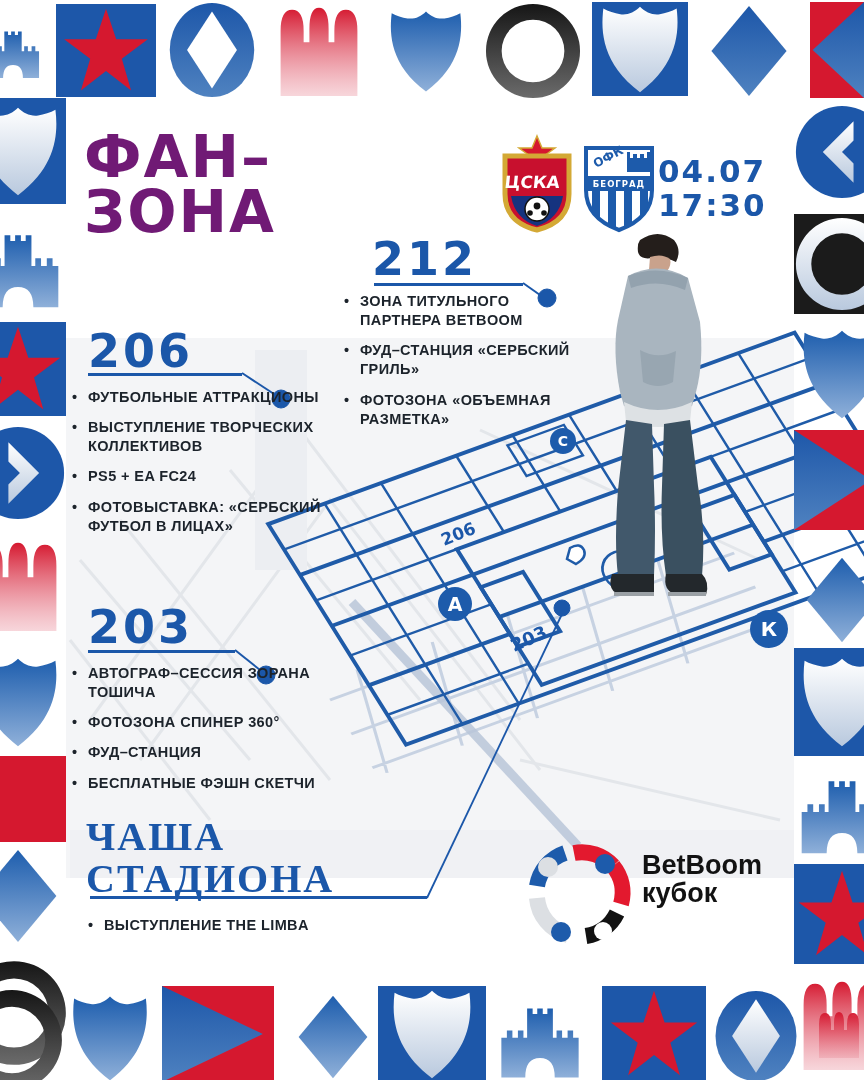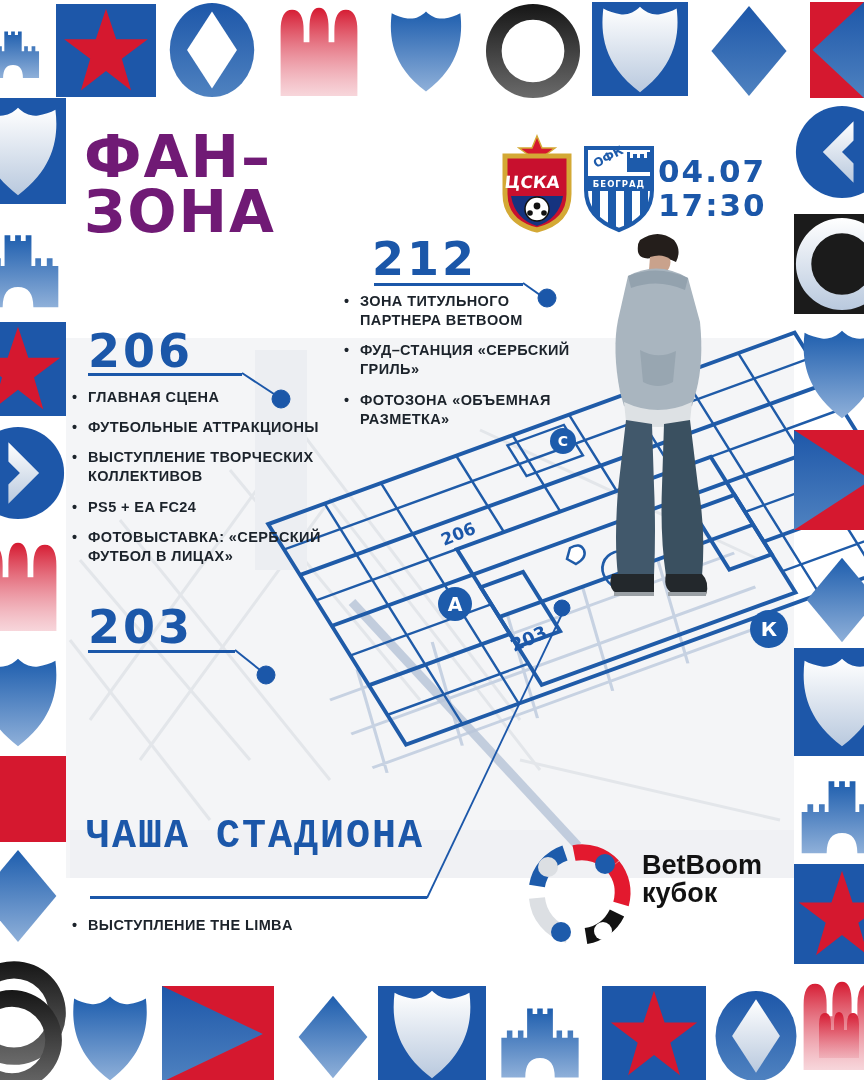--- a/index.html
+++ b/index.html
@@ -13,21 +13,21 @@
   .rule{position:absolute;height:3px;background:#1b57a9;}
   .blist{position:absolute;margin:0;padding:0;list-style:none;color:#1c232b;
          font-weight:700;font-size:14.5px;letter-spacing:.4px;line-height:1.32;}
   .blist li{position:relative;padding-left:16px;margin-bottom:11px;}
   .blist li::before{content:"•";position:absolute;left:0;top:0;color:#1c232b;}
   .title{position:absolute;left:84px;top:130px;color:#701a75;font-family:"DejaVu Sans",sans-serif;
          font-weight:800;font-size:58px;line-height:.95;letter-spacing:2px;}
   .datetime{position:absolute;left:658px;top:154px;color:#1b57a9;font-family:"DejaVu Sans",sans-serif;
             font-weight:800;font-size:31px;line-height:1.1;letter-spacing:2px;}
   .bowl-heading{position:absolute;left:86px;top:816px;width:360px;color:#1b57a9;
-                font-family:Liberation Mono, monospace;font-weight:800;font-size:40px;
+                font-family:Liberation Serif, serif;font-weight:800;font-size:40px;
                 line-height:1.05;letter-spacing:2px;}
   .sponsor-text{position:absolute;left:642px;top:852px;color:#121212;font-family:Liberation Sans, sans-serif;
                 font-weight:800;font-size:27px;line-height:1.02;}
   svg{overflow:visible;}
   .noptr{pointer-events:none;}
 </style>
 </head>
 <body>
 
 <div class="poster">
@@ -203,33 +203,38 @@
   <div class="rule" style="left:374px;top:283px;width:149px"></div>
   <ul class="blist" style="left:344px;top:292px;width:240px">
     <li>ЗОНА ТИТУЛЬНОГО ПАРТНЕРА BETBOOM</li>
     <li>ФУД–СТАНЦИЯ «СЕРБСКИЙ ГРИЛЬ»</li>
     <li>ФОТОЗОНА «ОБЪЕМНАЯ РАЗМЕТКА»</li>
   </ul>
 
   <div class="heading" style="left:88px;top:328px">206</div>
   <div class="rule" style="left:88px;top:373px;width:154px"></div>
   <ul class="blist" style="left:72px;top:388px;width:268px">
-    <li>ГЛАВНАЯ СЦЕНА</li>
     <li>ФУТБОЛЬНЫЕ АТТРАКЦИОНЫ</li>
     <li>ВЫСТУПЛЕНИЕ ТВОРЧЕСКИХ КОЛЛЕКТИВОВ</li>
     <li>PS5 + EA FC24</li>
     <li>ФОТОВЫСТАВКА: «СЕРБСКИЙ ФУТБОЛ В ЛИЦАХ»</li>
   </ul>
 
   <div class="heading" style="left:88px;top:604px">203</div>
   <div class="rule" style="left:88px;top:650px;width:147px"></div>
+  <ul class="blist" style="left:72px;top:664px;width:290px">
+    <li>АВТОГРАФ–СЕССИЯ ЗОРАНА ТОШИЧА</li>
+    <li>ФОТОЗОНА СПИНЕР 360°</li>
+    <li>ФУД–СТАНЦИЯ</li>
+    <li>БЕСПЛАТНЫЕ ФЭШН СКЕТЧИ</li>
+  </ul>
 
   <div class="bowl-heading">ЧАША СТАДИОНА</div>
   <div class="rule" style="left:90px;top:896px;width:337px"></div>
-  <ul class="blist" style="left:72px;top:916px;width:320px">
+  <ul class="blist" style="left:88px;top:916px;width:320px">
     <li>ВЫСТУПЛЕНИЕ THE LIMBA</li>
   </ul>
 
   <svg class="abs" style="left:518px;top:834px" width="122" height="122" viewBox="0 0 122 122">
     <g fill="none" stroke-width="16">
       <path d="M95,32 A42,42 0 0,0 56,19" stroke="#e3192e"></path>
       <path d="M103,70 A42,42 0 0,0 95,32" stroke="#e3192e"></path>
       <path d="M99,79 A42,42 0 0,1 68,102" stroke="#121212"></path>
       <path d="M47,19 A42,42 0 0,0 19,52" stroke="#1d5bab"></path>
       <path d="M19,64 A42,42 0 0,0 50,101" stroke="#dcdfe3"></path>

